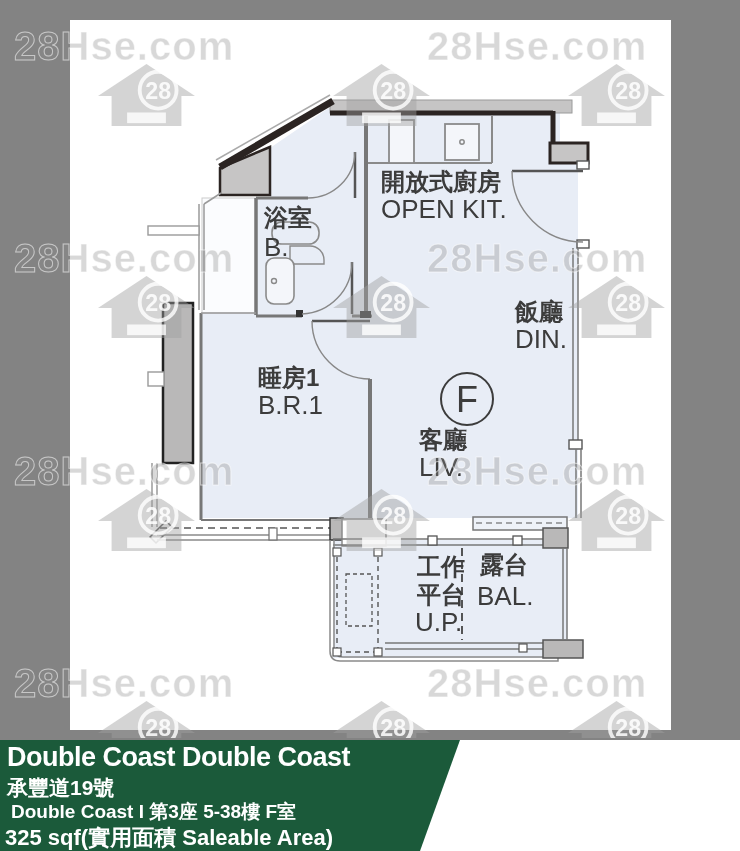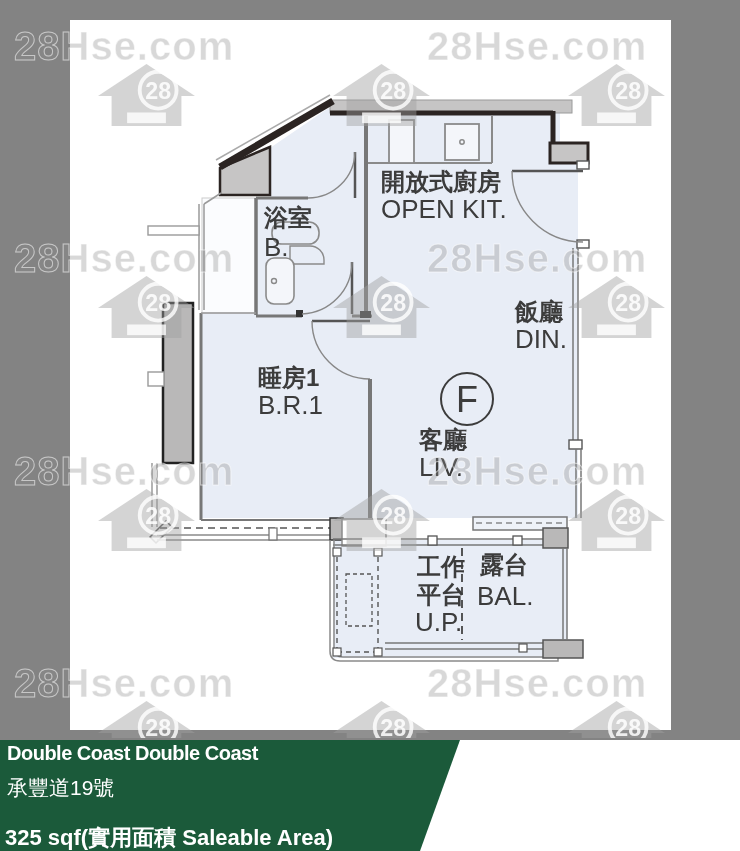--- a/index.html
+++ b/index.html
@@ -10,22 +10,22 @@
   .wm-layer{position:absolute;left:0;top:0;pointer-events:none;}
   .wm-text{font-family:"Liberation Sans","DejaVu Sans",sans-serif;font-weight:bold;font-size:40px;
            fill:#8e8e8e;fill-opacity:.34;stroke:#ffffff;stroke-opacity:.55;stroke-width:1px;letter-spacing:1px;}
   .room-cn{font-size:24px;fill:#3c3c3c;font-weight:600;}
   .room-en{font-size:26px;fill:#3c3c3c;font-weight:500;}
   .fmark{font-size:36px;fill:#3c3c3c;font-weight:400;}
   
   .infobar{position:absolute;left:0;top:740px;width:740px;height:111px;background:#ffffff;}
   .green-band{position:absolute;left:0;top:0;width:470px;height:111px;background:#1b5a3a;
               clip-path:polygon(0 0,460px 0,420px 111px,0 111px);color:#fff;}
-  .gb-title{position:absolute;left:7px;top:2px;font-size:20px;font-weight:bold;letter-spacing:-.5px;white-space:nowrap;}
-  .gb-addr{position:absolute;left:7px;top:34px;font-size:21px;font-weight:normal;white-space:nowrap;}
+  .gb-title{position:absolute;left:7px;top:2px;font-size:27px;font-weight:bold;letter-spacing:-.5px;white-space:nowrap;}
+  .gb-addr{position:absolute;left:7px;top:34px;font-size:21px;font-weight:bold;white-space:nowrap;}
   .gb-unit{position:absolute;left:11px;top:59px;font-size:19px;font-weight:bold;white-space:nowrap;}
   .gb-area{position:absolute;left:5px;top:83px;font-size:22px;font-weight:bold;white-space:nowrap;}
 </style>
 </head>
 <body>
 
 <div class="page">
   <div class="white-area"></div>
 
   <svg class="plan-svg" width="740" height="851" viewBox="0 0 740 851">
@@ -182,17 +182,18 @@
     <use href="#wm-house" x="568" y="489" width="97" height="64"></use>
     <use href="#wm-house" x="98" y="701" width="97" height="64"></use>
     <use href="#wm-house" x="333" y="701" width="97" height="64"></use>
     <use href="#wm-house" x="568" y="701" width="97" height="64"></use>
   </svg>
 
   <div class="infobar">
     <div class="green-band">
       <div class="gb-title">Double Coast Double Coast</div>
       <div class="gb-addr">承豐道19號</div>
+      <div class="gb-unit">Double Coast I 第3座 5-38樓 F室</div>
       <div class="gb-area">325 sqf(實用面積 Saleable Area)</div>
     </div>
 
   </div>
 </div>
 
 </body></html>

